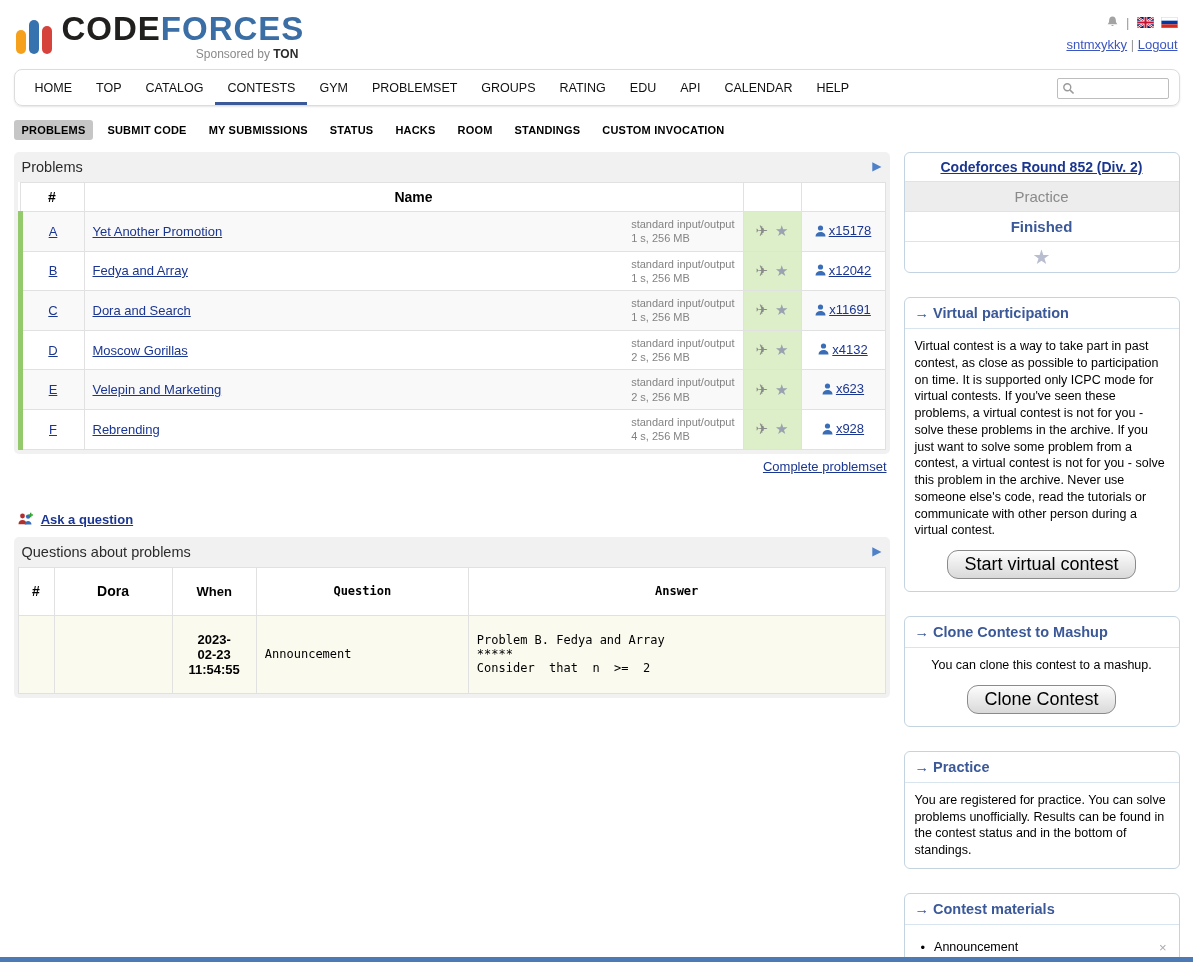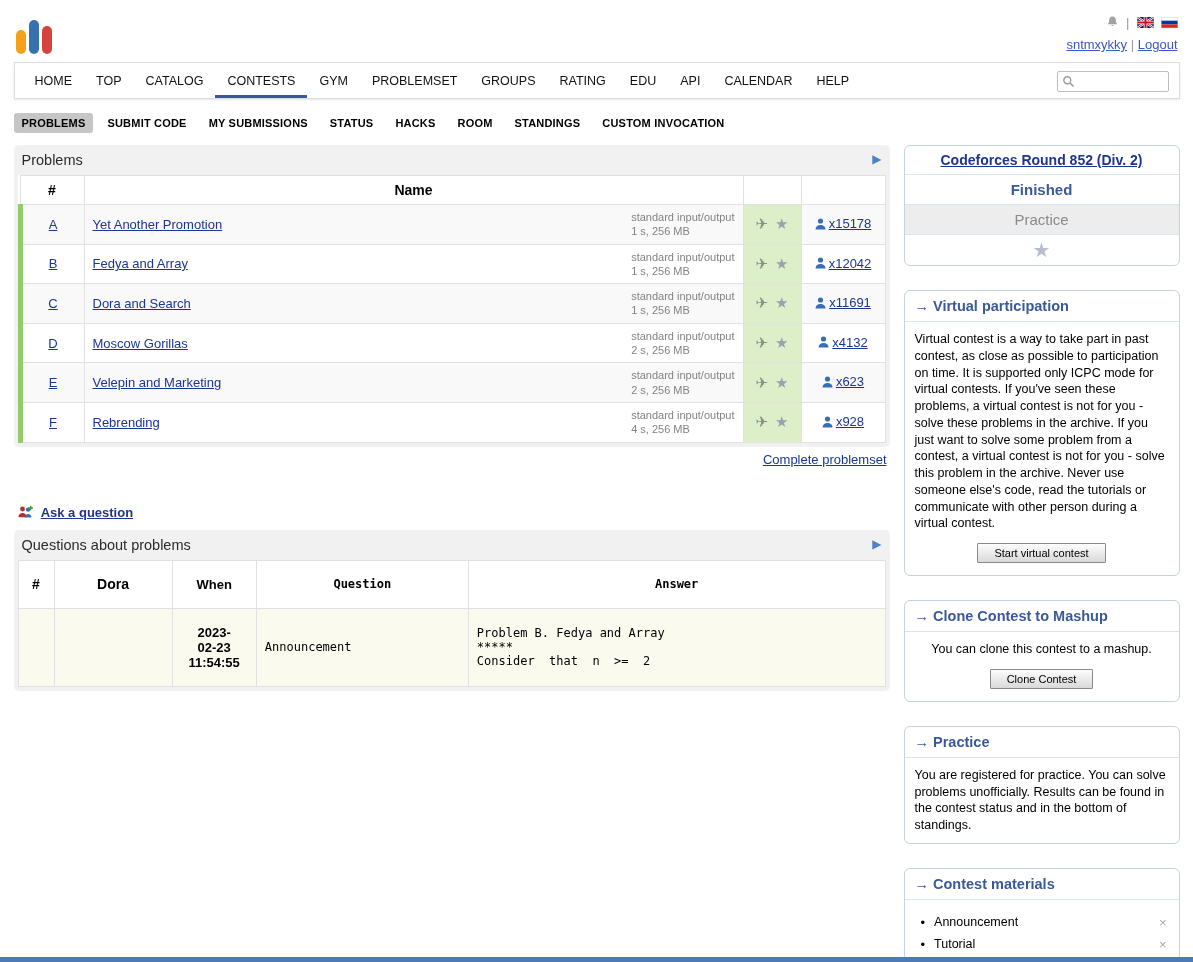--- a/index.html
+++ b/index.html
@@ -29,21 +29,21 @@
   .header-right { text-align: right; padding-top: 2px; }
   .icons-row { display: flex; justify-content: flex-end; align-items: center; gap: 7px; height: 16px; }
   .divider { color: #9a9a9a; text-decoration: none; }
   .flag { display: inline-block; line-height: 0; cursor: pointer; }
   .user-row { margin-top: 7px; font-size: 13px; }
   .user-row a { color: #3c56c0; }
 
   
   .main-nav {
     position: relative; display: flex; align-items: stretch;
-    border: 1px solid #dcdcdc; border-radius: 0;
+    border: 1px solid #dcdcdc; border-radius: 8px;
     box-shadow: 0 1px 2px rgba(0,0,0,0.10); height: 37px; padding: 0 8px;
   }
   .main-nav ul { list-style: none; display: flex; }
   .main-nav li {
     display: flex; align-items: center; padding: 0 12px; font-size: 12.5px;
     color: #111; cursor: pointer; border-bottom: 3px solid transparent; padding-top: 3px;
   }
   .main-nav li.active { border-bottom-color: #3b5998; }
   .nav-search { position: absolute; right: 10px; top: 8px; }
   .nav-search svg { position: absolute; left: 5px; top: 4px; }
@@ -117,42 +117,46 @@
   .cbox-star { font-size: 20px; color: #b9bdd0; padding: 3px; }
   .cbox-star span { cursor: pointer; }
   .side-caption {
     padding: 7px 10px; font-weight: bold; color: #3b5998; font-size: 14.5px;
     border-bottom: 1px solid #d9e5ee;
   }
   .side-body { padding: 9px 10px; font-size: 12.5px; line-height: 1.34; }
   .side-body.center { text-align: center; }
   .side-btn-row { text-align: center; padding: 2px 0 12px; }
   button {
-    font-family: "Liberation Sans", sans-serif; font-size: 11px; padding: 3px 16px;
+    font-family: "Liberation Sans", sans-serif; font-size: 18px; padding: 3px 16px;
     background: linear-gradient(#fdfdfd, #d9d9d9); border: 1px solid #8a8a8a;
-    border-radius: 1px; cursor: pointer; color: #000;
+    border-radius: 11px; cursor: pointer; color: #000;
   }
   .materials-list { list-style: none; padding: 8px 12px 12px 16px; }
   .materials-list li { display: flex; align-items: center; gap: 9px; font-size: 12.5px; margin: 7px 0; }
   .materials-list .bullet { font-size: 13px; }
   .materials-list .close { margin-left: auto; color: #aaa; font-size: 13px; cursor: pointer; }
 
   .footer-bar { position: fixed; left: 0; right: 0; bottom: 0; height: 5px; background: #4d7ab5; }
 </style>
 </head>
 <body>
 
 <div class="page">
 
   <header class="header">
     <a class="logo">
       <span class="logo-bars">
         <i class="bar yellow"></i>
           <i class="bar blue"></i>
           <i class="bar red"></i>
+      </span>
+      <span class="logo-textblock">
+        <span class="logo-word"><span class="code">CODE</span><span class="forces">FORCES</span></span>
+        <span class="sponsored"><span>Sponsored by</span> <b>TON</b></span>
       </span>
     </a>
     <div class="header-right">
       <div class="icons-row">
         <span style="cursor:pointer;line-height:0;">
           <svg width="13" height="14" viewBox="0 0 16 16">
               <path d="M8 1.2c-2.6 0-4.1 1.9-4.1 4.4 0 3.1-1 4.4-1.9 5.1h12C13.1 10 12.1 8.7 12.1 5.6c0-2.5-1.5-4.4-4.1-4.4z" fill="#a3a3a3"></path>
               <path d="M6.4 11.7a1.7 1.7 0 0 0 3.2 0z" fill="#a3a3a3"></path>
             </svg>
         </span>
@@ -404,22 +408,22 @@
       </section>
 
     </main>
 
     <aside>
 
       <div class="sidebox">
         <div class="cbox-row cbox-title">
           <a>Codeforces Round 852 (Div. 2)</a>
         </div>
+        <div class="cbox-row cbox-mode">Practice</div>
         <div class="cbox-row cbox-state">Finished</div>
-        <div class="cbox-row cbox-mode">Practice</div>
         <div class="cbox-row cbox-star">
           <span>★</span>
         </div>
       </div>
 
       <div class="sidebox">
         <div class="side-caption">→ Virtual participation</div>
         <div class="side-body">Virtual contest is a way to take part in past contest, as close as possible to participation on time. It is supported only ICPC mode for virtual contests. If you've seen these problems, a virtual contest is not for you - solve these problems in the archive. If you just want to solve some problem from a contest, a virtual contest is not for you - solve this problem in the archive. Never use someone else's code, read the tutorials or communicate with other person during a virtual contest.</div>
         <div class="side-btn-row">
           <button>Start virtual contest</button>

